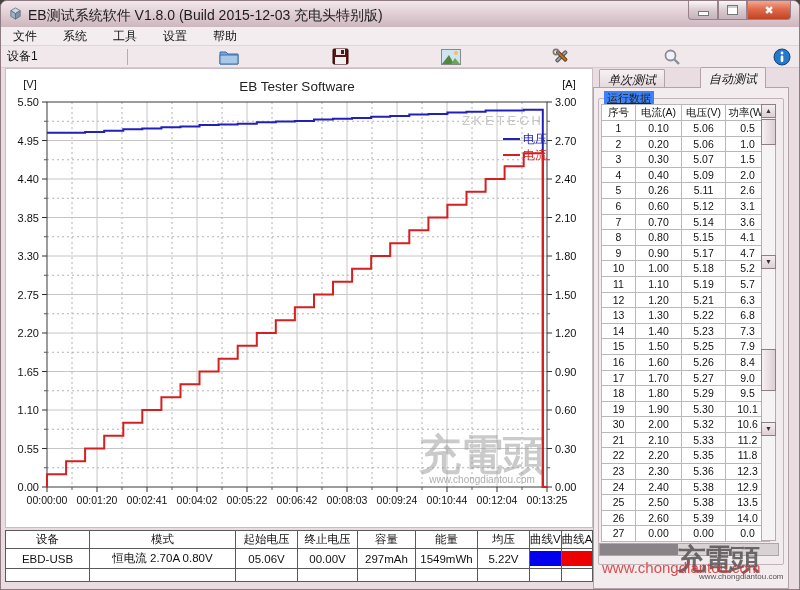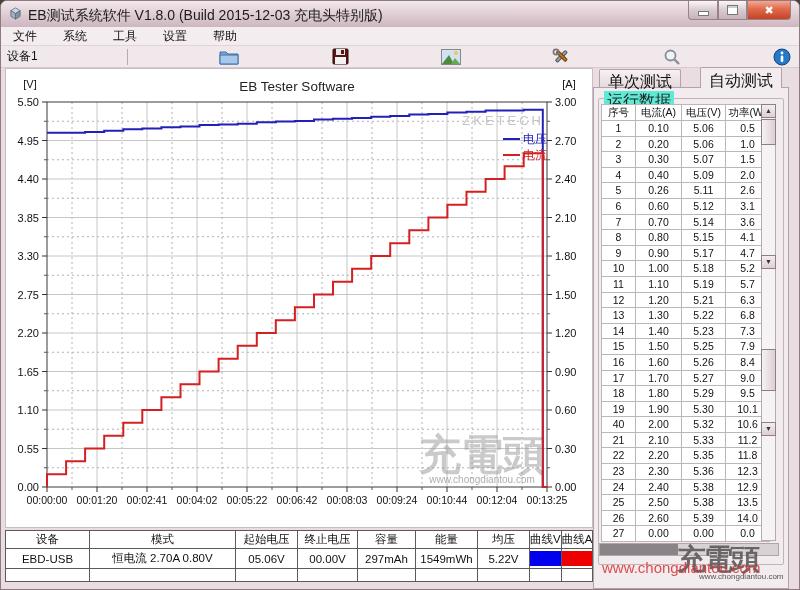--- a/index.html
+++ b/index.html
@@ -25,26 +25,26 @@
   .menu-item{font-size:12px;color:#111;margin-right:18px;padding:1px 4px;}
   .toolbar{position:absolute;left:0;top:45px;width:100%;height:22px;background:#f0e8eb;
            display:flex;align-items:center;padding-left:6px;box-sizing:border-box;border-bottom:1px solid #d8cad0;justify-content:space-between;}
   .device-tab{font-size:12px;color:#111;margin-right:6px;}
   .tb-sep{width:1px;height:16px;background:#b9a9b0;margin-right:7px;}
   .tb-icon{width:21px;height:20px;margin-right:6px;display:flex;align-items:center;justify-content:center;}
   
   #chart-svg{position:absolute;left:4px;top:67px;background:#fff;border:1px solid #c9bcc2;}
   
   .tabpage{position:absolute;left:592px;top:86px;width:194px;height:500px;background:#f2ecee;border:1px solid #b4a2aa;}
-  .rtab{position:absolute;top:68px;height:18px;font-size:16px;color:#111;background:linear-gradient(#f7f1f3,#e6d9de);
-        border:1px solid #b4a2aa;border-bottom:none;border-radius:2px 2px 0 0;padding:2px 8px 0 8px;box-sizing:border-box;}
+  .rtab{position:absolute;top:68px;height:18px;font-size:12px;color:#111;background:linear-gradient(#f7f1f3,#e6d9de);
+        border:1px solid #b4a2aa;border-bottom:none;border-radius:2px 2px 0 0;padding:2px 8px 0 8px;box-sizing:border-box;font-style:italic;}
   .rtab.active{top:66px;height:21px;background:#f2ecee;z-index:3;padding-top:3px;margin-left:40px;}
   .rtab-sep{position:absolute;top:70px;width:1px;height:14px;background:#9b8b92;}
   .groupbox{position:absolute;left:597px;top:97px;width:184px;height:465px;border:1px solid #c3b3ba;border-radius:2px;}
-  .group-title{position:absolute;left:603px;top:90px;font-size:16px;color:#222;background:#5eead4;padding:0 3px;}
+  .group-title{position:absolute;left:603px;top:90px;font-size:11px;color:#222;background:#3b82f6;padding:0 3px;text-decoration:underline;}
   table.runs{position:absolute;left:600px;top:103px;border-collapse:collapse;background:#fff;
              border:1px solid #8a8a8a;table-layout:fixed;}
   table.runs td,table.runs th{border:1px solid #b8b8b8;font-size:10.5px;font-weight:normal;color:#111;
              text-align:center;padding:0;height:14.6px;line-height:14.6px;overflow:hidden;white-space:nowrap;}
   table.runs th{height:15px;}
   
   .vsb-track{position:absolute;left:760px;top:103px;width:15px;height:437px;background:#f6f3f4;border:1px solid #b8a9b0;box-sizing:border-box;}
   .sb-btn{position:absolute;left:760px;width:15px;height:14px;background:linear-gradient(#f4eef0,#ddcfd5);
           border:1px solid #8e7e86;box-sizing:border-box;font-size:7px;color:#333;text-align:center;line-height:12px;}
   .sb-thumb{position:absolute;left:760px;width:15px;background:linear-gradient(90deg,#f6f1f3,#dccfd5);
@@ -426,21 +426,21 @@
           <td>5.29</td>
           <td>9.5</td>
         </tr>
         <tr>
           <td>19</td>
           <td>1.90</td>
           <td>5.30</td>
           <td>10.1</td>
         </tr>
         <tr>
-          <td>40</td>
+          <td>30</td>
           <td>2.00</td>
           <td>5.32</td>
           <td>10.6</td>
         </tr>
         <tr>
           <td>21</td>
           <td>2.10</td>
           <td>5.33</td>
           <td>11.2</td>
         </tr>

